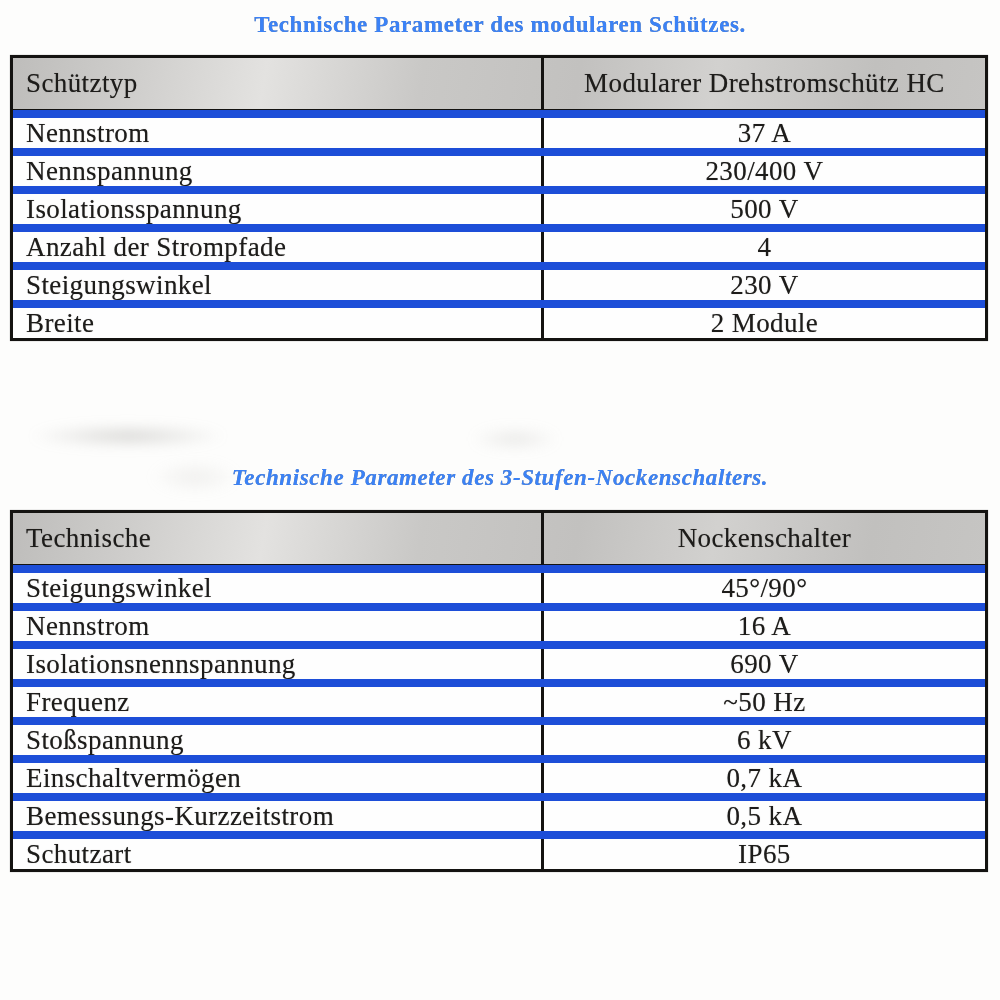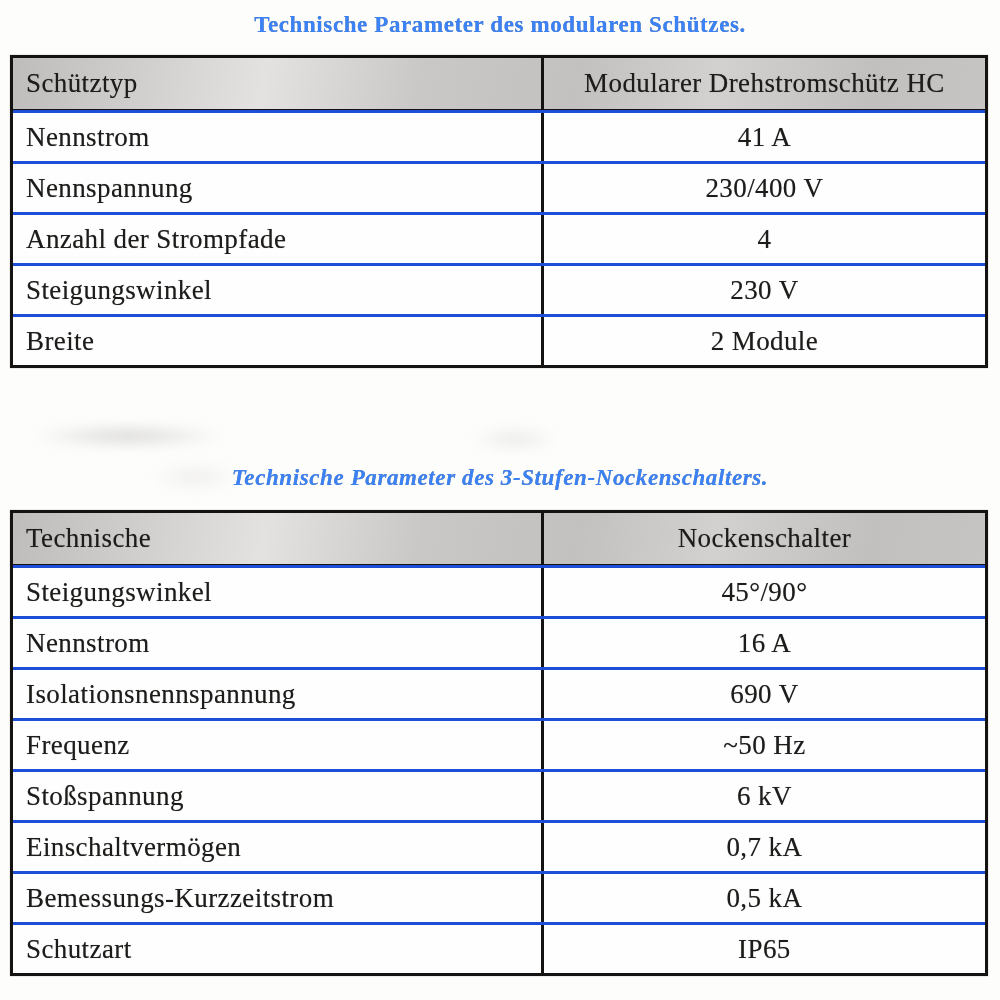--- a/index.html
+++ b/index.html
@@ -33,22 +33,22 @@
     border: 3px solid #141311;
     background: #f0abfc;
     box-shadow: 0 0 1px rgba(0,0,0,0.4);
   }
   .table-1 { top: 55px; }
   .table-2 { top: 510px; }
 
   .row {
     display: grid;
     grid-template-columns: 50.6% 1fr;
-    height: 51px;
-    border-top: 3px solid #1d4ed8;
+    height: 38px;
+    border-top: 8px solid #1d4ed8;
     background: #fefefe;
   }
   .row:first-child { border-top: none; height: 52px; }
   .row.header-row {
     background: linear-gradient(100deg,
       #bebdbb 0%, #cecdcb 12%, #e3e2e0 26%, #c9c8c6 42%,
       #c2c1bf 58%, #d2d1cf 72%, #c1c0be 88%, #c6c5c3 100%);
     border-bottom: 1px solid #141311;
   }
 
@@ -90,25 +90,29 @@
 
   <div class="doc-title title-1">Technische Parameter des modularen Schützes.</div>
 
   <div class="param-table table-1">
     <div class="row header-row">
       <div class="cell param">Schütztyp</div>
       <div class="cell value">Modularer Drehstromschütz HC</div>
     </div>
     <div class="row">
       <div class="cell param">Nennstrom</div>
-      <div class="cell value">41 A</div>
+      <div class="cell value">37 A</div>
     </div>
     <div class="row">
       <div class="cell param">Nennspannung</div>
       <div class="cell value">230/400 V</div>
+    </div>
+    <div class="row">
+      <div class="cell param">Isolationsspannung</div>
+      <div class="cell value">500 V</div>
     </div>
     <div class="row">
       <div class="cell param">Anzahl der Strompfade</div>
       <div class="cell value">4</div>
     </div>
     <div class="row">
       <div class="cell param">Steigungswinkel</div>
       <div class="cell value">230 V</div>
     </div>
     <div class="row">

